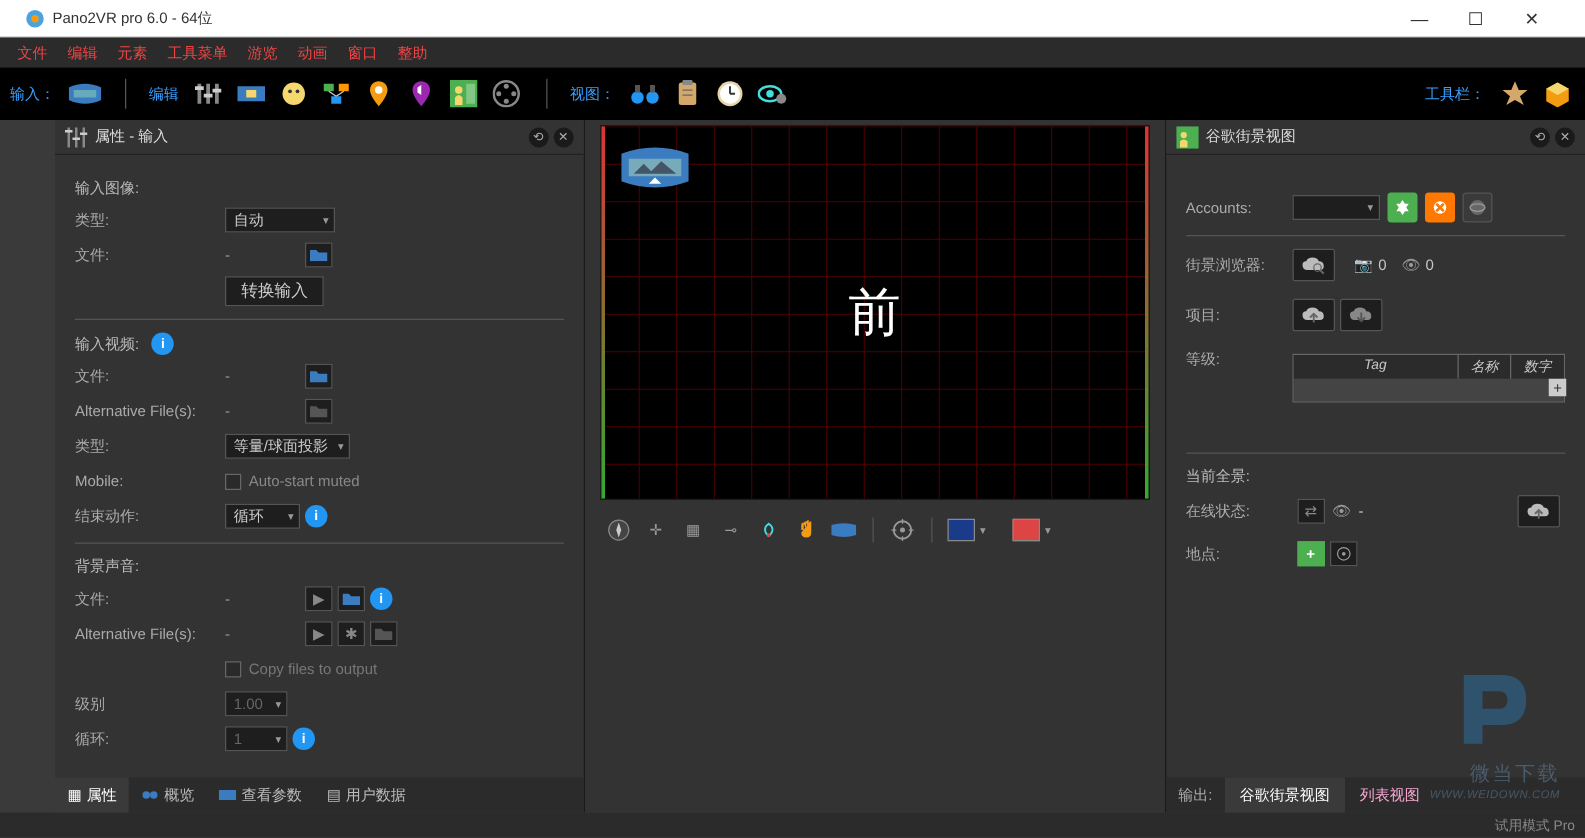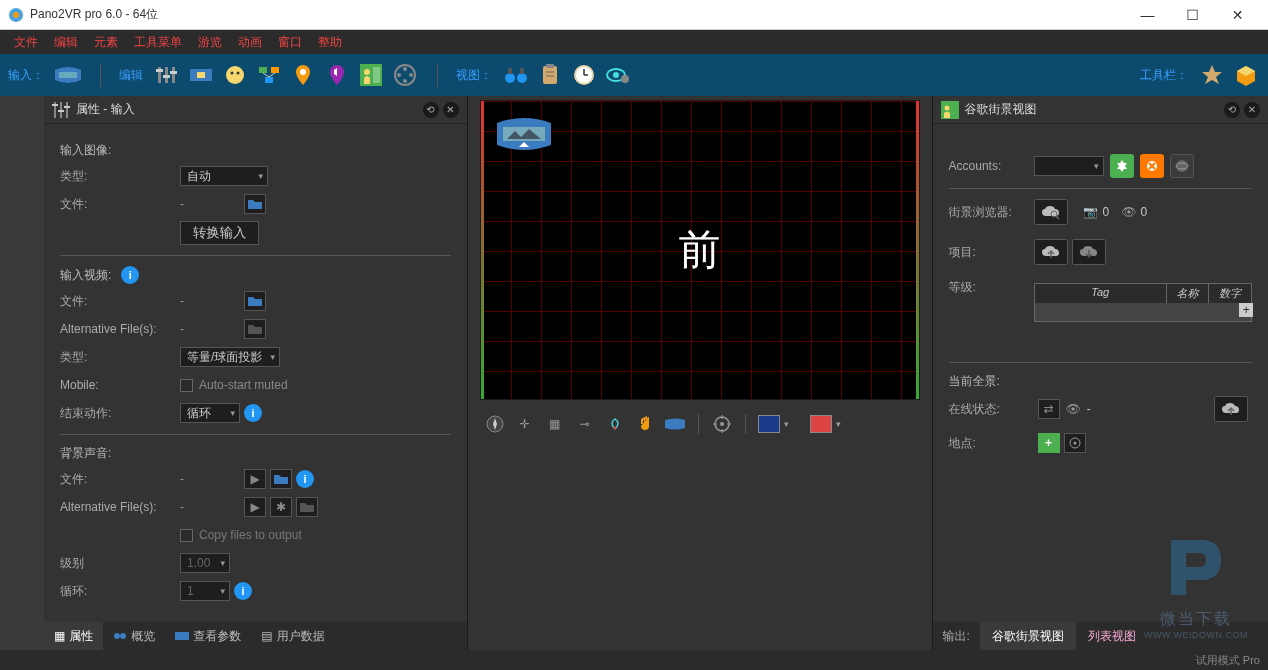--- a/index.html
+++ b/index.html
@@ -1,24 +1,24 @@
 <!DOCTYPE html>
 <html><head>
 <meta charset="utf-8">
 <style>
 * { margin: 0; padding: 0; box-sizing: border-box; font-family: "Microsoft YaHei", Arial, sans-serif; }
 body { width: 1268px; height: 670px; background: #3a3a3a; color: #c8c8c8; font-size: 12px; overflow: hidden; position: relative; }
-.titlebar { height: 30px; background: #fff; color: #333; display: flex; align-items: center; padding: 0 8px; border-bottom: 1px solid #ccc; }
+.titlebar { height: 30px; background: #fff; color: #333; display: flex; align-items: center; padding: 0 20px; border-bottom: 1px solid #ccc; }
 .titlebar .app-icon { width: 16px; height: 16px; margin-right: 6px; }
 .titlebar .title { flex: 1; font-size: 12px; }
 .titlebar .win-controls { display: flex; }
 .titlebar .win-btn { width: 45px; height: 28px; display: flex; align-items: center; justify-content: center; font-size: 14px; cursor: pointer; color:#333; }
 .menubar { height: 24px; background: #2b2b2b; display: flex; align-items: center; padding: 0 6px; }
 .menubar span { padding: 0 8px; cursor: pointer; color: #ef4444; }
-.toolbar { height: 42px; background: #0c4a6e; display: flex; align-items: center; padding: 0 8px; gap: 6px; }
+.toolbar { height: 42px; background: #000000; display: flex; align-items: center; padding: 0 8px; gap: 6px; }
 .toolbar .label { color: #3aa0ff; font-size: 12px; margin-right: 4px; }
 .toolbar .sep { width: 1px; height: 24px; background: #555; margin: 0 12px; }
 .toolbar .spacer { flex: 1; }
 .tb-icon { width: 28px; height: 28px; display: flex; align-items: center; justify-content: center; cursor: pointer; }
 .main { display: flex; height: calc(100% - 30px - 24px - 42px - 20px); margin-left: 44px; }
 .panel { background: #333; display: flex; flex-direction: column; }
 .panel-left { width: 428px; border-right: 1px solid #1a1a1a; }
 .panel-center { flex: 1; background: #333; }
 .panel-right { width: 340px; border-left: 1px solid #1a1a1a; }
 .panel-header { height: 28px; background: #333; display: flex; align-items: center; padding: 0 8px; border-bottom: 1px solid #222; }
@@ -65,22 +65,22 @@
 .table-head { display: flex; background: #2b2b2b; }
 .table-head div { border-right: 1px solid #666; padding: 2px 4px; text-align: center; font-size: 11px; }
 .table-body { height: 18px; background: #444; position:relative;}
 .table-body .plus{position:absolute;right:-2px;top:0;width:14px;height:14px;background:#ccc;color:#333;display:flex;align-items:center;justify-content:center;font-size:12px;cursor:pointer;}
 .statusbar { height: 20px; background: #2b2b2b; display: flex; align-items: center; justify-content: flex-end; padding: 0 8px; color: #888; font-size: 11px; }
 .right-tabs { height: 28px; background: #2b2b2b; display: flex; align-items: center; }
 .right-tab { padding: 0 12px; height: 100%; display: flex; align-items: center; cursor: pointer; color: #f9a8d4; }
 .right-tab.active { background: #3a3a3a; color: #fff; }
 .watermark { position: absolute; right: 20px; bottom: 30px; opacity: 0.35; text-align: center; pointer-events: none; }
 .watermark svg { display: block; margin: 0 auto; }
-.watermark .wm-text { color: #7aa8d8; font-size: 16px; letter-spacing: 2px; margin-top: 4px;}
-.watermark .wm-url { color: #7aa8d8; font-size: 9px; letter-spacing: 0.5px;}
+.watermark .wm-text { color: #7aa8d8; font-size: 16px; letter-spacing: 2px; margin-top: 4px; text-align: right;}
+.watermark .wm-url { color: #7aa8d8; font-size: 9px; letter-spacing: 0.5px; font-style: italic;}
 </style>
 </head>
 <body>
 
 <div class="titlebar">
   <svg class="app-icon" viewBox="0 0 16 16">
       <circle cx="8" cy="8" r="7" fill="#4aa3df"></circle>
       <circle cx="8" cy="8" r="3" fill="#f39c12"></circle>
     </svg>
   <span class="title">Pano2VR pro 6.0 - 64位</span>

